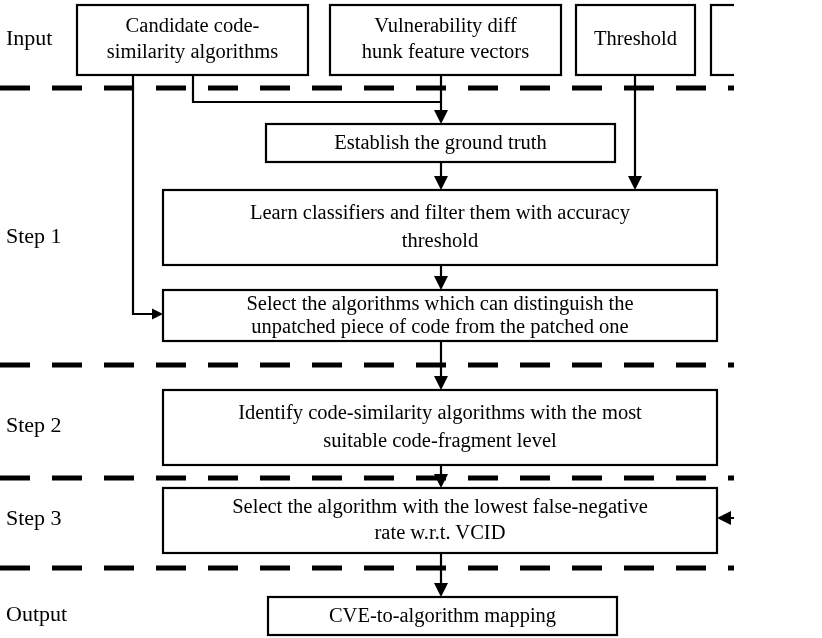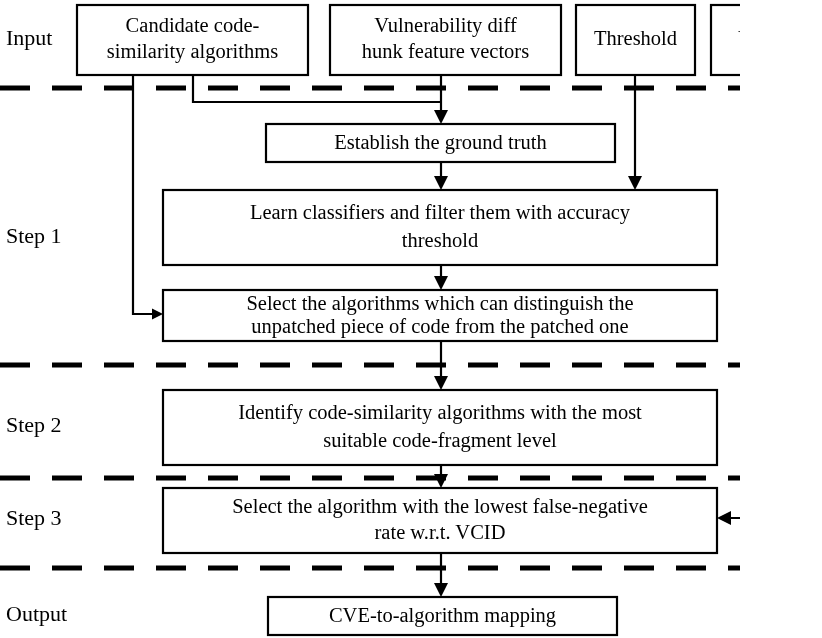--- a/index.html
+++ b/index.html
@@ -9,21 +9,20 @@
   }
   body {
     font-family: "Liberation Serif", "DejaVu Serif", serif;
   }
   #diagram-root {
     position: relative;
     width: 734px;
     height: 638px;
     background: #ffffff;
     overflow: hidden;
-    padding-left: 6px;
   }
   svg.flow {
     position: absolute;
     top: 0;
     left: 0;
     width: 822px;
     height: 638px;
   }
   .box-rect {
     fill: #ffffff;

